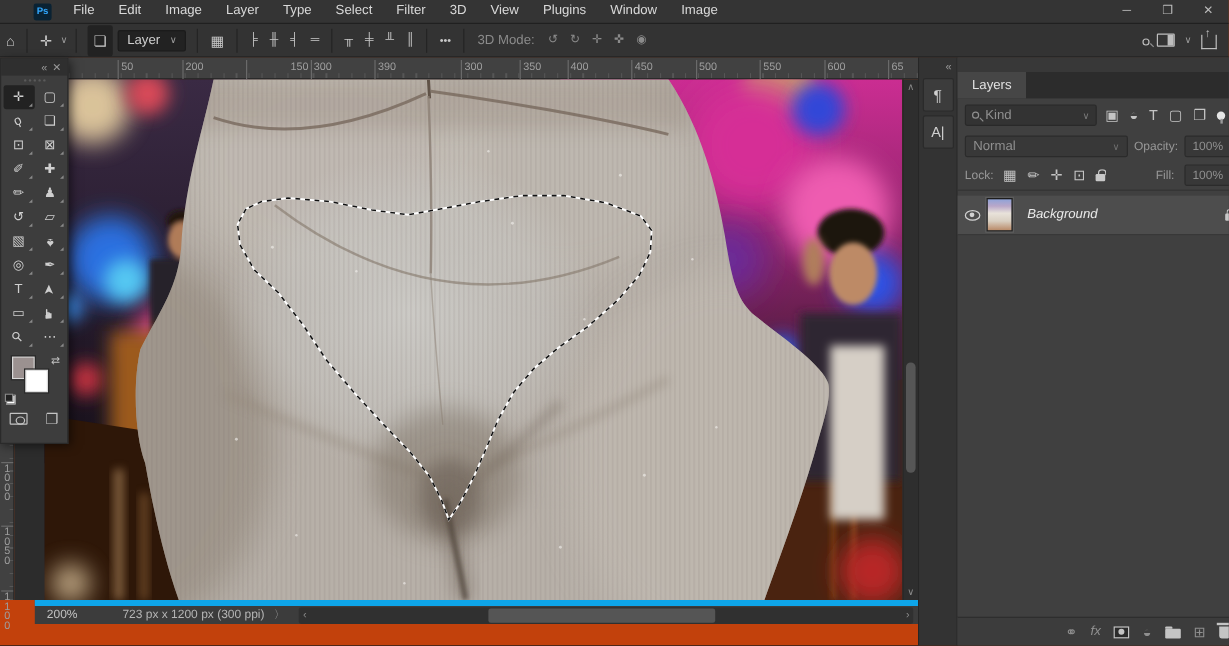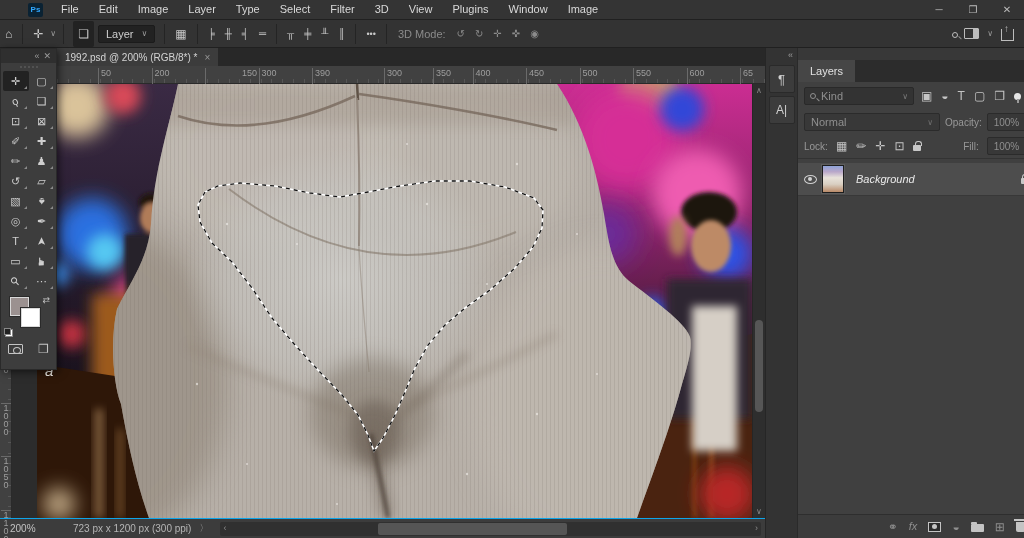--- a/index.html
+++ b/index.html
@@ -51,21 +51,21 @@
   .vlab { position:absolute; left:1px; width:10px; font-size:9px; color:#9e9e9e; border-top:1px solid #6a6a6a; }
   .vlab span { display:block; line-height:8px; text-align:center; }
 
   .pasteboard { width:740px; background:#2c2c2c; position:relative; overflow:hidden; }
   .photo { position:absolute; left:25px; top:0; width:715px; height:434px; }
 
   .vscroll { width:13px; background:#2e2e2e; border-left:1px solid #262626; position:relative; }
   .vs-arrow { position:absolute; left:0; width:100%; text-align:center; color:#8a8a8a; font-size:8px; }
   .vs-thumb { position:absolute; left:2px; top:236px; width:8px; height:92px; background:#565656; border-radius:4px; }
 
-  .statusbar { height:20px; background:#3c3c3c; border-top:1px solid #0ea5e9; display:flex; align-items:center; font-size:10px; color:#c2c2c2; }
+  .statusbar { height:20px; background:#3c3c3c; border-top:5px solid #0ea5e9; display:flex; align-items:center; font-size:10px; color:#c2c2c2;margin-left:29px; }
   .zoombox { width:57px; padding-left:10px; }
   .dims { color:#b5b5b5; padding-left:16px; }
   .st-chev { color:#9a9a9a; padding:0 8px; font-size:9px; }
   .hscroll { position:relative; flex:1; height:14px; margin:0 4px; background:#303030; border-radius:2px; }
   .hs-thumb { position:absolute; left:158px; top:1px; width:189px; height:12px; background:#555555; border-radius:2px; }
   .hs-arrow { position:absolute; top:1px; color:#8a8a8a; font-size:9px; }
 
   
   .dock { flex:1; background:#333333; border-left:1px solid #262626; display:flex; }
   .iconstrip { width:32px; background:#333333; border-right:1px solid #2a2a2a; display:flex; flex-direction:column; align-items:center; }
@@ -222,26 +222,20 @@
       <span class="ob-ico" style="padding:0"><span class="searchico" style="border-color:#bdbdbd"></span></span>
       <span class="ws-ico"></span>
       <span class="ob-ico sm">∨</span>
       <span class="share-ico"></span>
     </div>
   </div>
 
   <div class="workspace">
     <div class="docarea">
 
-      <div class="tabbar">
-        <div class="doctab">
-          <span class="t">1992.psd @ 200% (RGB/8*) *</span>
-          <span class="x">×</span>
-        </div>
-      </div>
 
       <div class="rulerh" id="rulerh">
           <span class="hlab" style="left: 98px;">50</span>
           <span class="hlab" style="left: 151.5px;">200</span>
           <span class="hlab" style="left: 205px; padding-left: 36px;">150</span>
           <span class="hlab" style="left: 258.5px;">300</span>
           <span class="hlab" style="left: 312px;">390</span>
           <span class="hlab" style="left: 384px;">300</span>
           <span class="hlab" style="left: 419px; margin-left: 14px;">350</span>
           <span class="hlab" style="left: 472.5px;">400</span>

